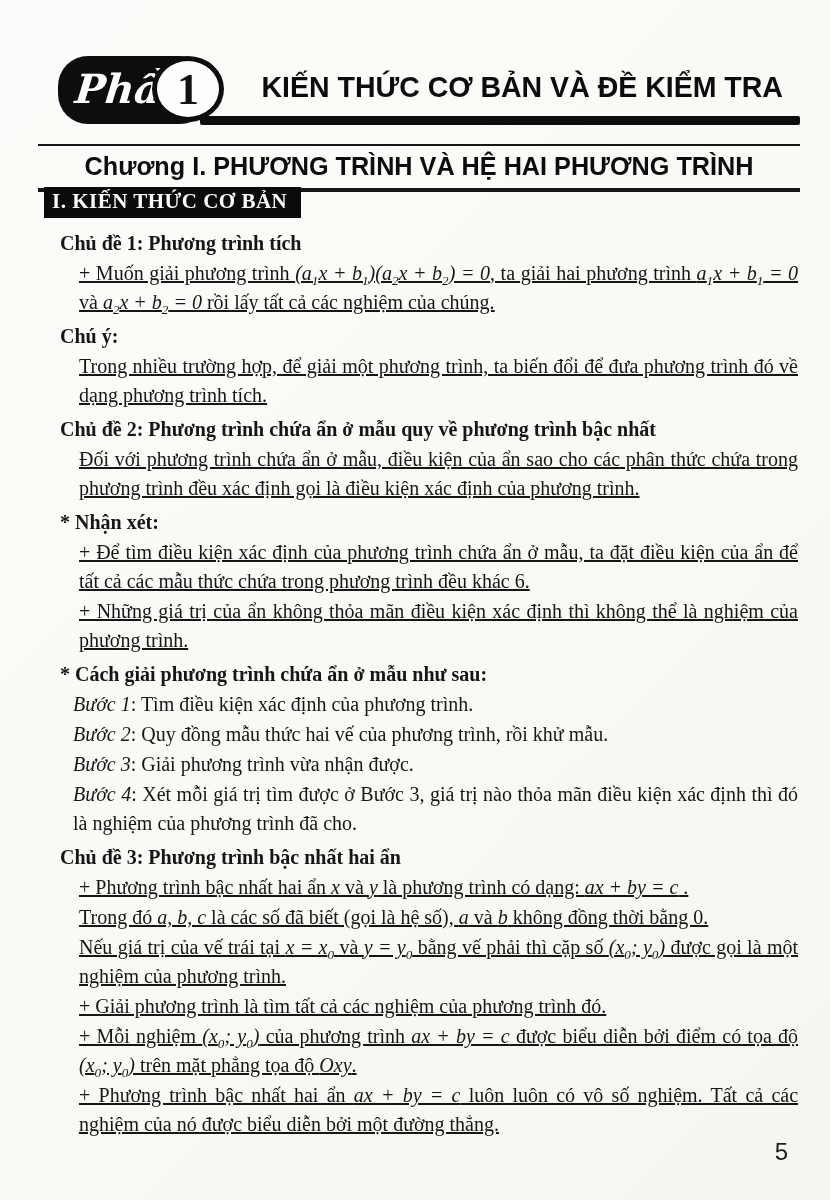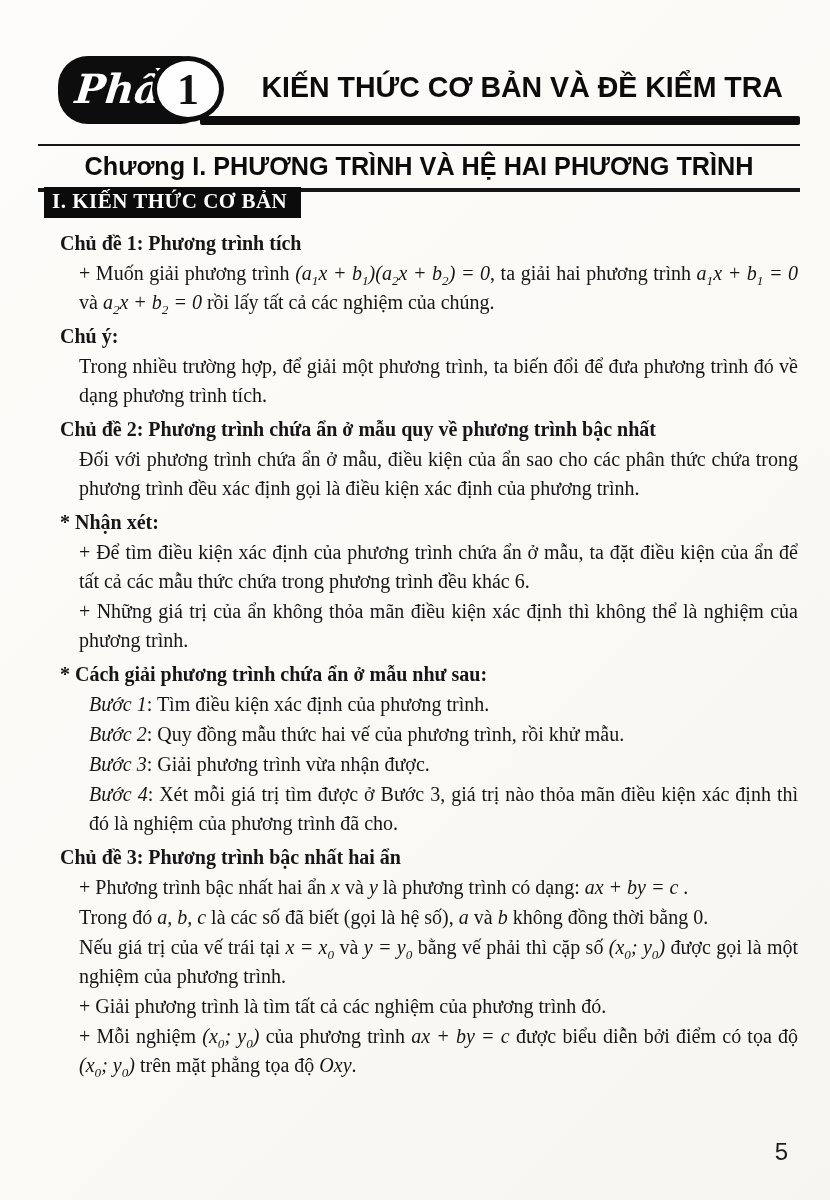--- a/index.html
+++ b/index.html
@@ -67,24 +67,24 @@
   
   #content{
     position:absolute;left:46px;top:224px;width:752px;
     font-size:20px;line-height:1.45;color:#161616;
   }
   #content p{margin:0;}
   #content .topic{
     font-weight:700;margin:5px 0 1px 14px;
   }
   #content .para{
-    margin:1px 0 1px 33px;text-align:justify;
+    margin:1px 0 1px 33px;text-align:justify;text-decoration:underline;
   }
   #content .step{
-    margin:1px 0 1px 43px;text-align:justify;
+    margin:1px 0 1px 27px;text-align:justify;
   }
   .it{font-style:italic;}
   #content sub{font-size:0.66em;line-height:0;}
   
   .page-number{
     position:absolute;right:42px;top:1138px;
     font-family:"Liberation Sans", sans-serif;
     font-size:24px;color:#1c1c1c;
   }
 </style>
@@ -124,17 +124,18 @@
       <p class="step"><span class="it">Bước 1</span><span>: Tìm điều kiện xác định của phương trình.</span></p>
       <p class="step"><span class="it">Bước 2</span><span>: Quy đồng mẫu thức hai vế của phương trình, rồi khử mẫu.</span></p>
       <p class="step"><span class="it">Bước 3</span><span>: Giải phương trình vừa nhận được.</span></p>
       <p class="step"><span class="it">Bước 4</span><span>: Xét mỗi giá trị tìm được ở Bước 3, giá trị nào thỏa mãn điều kiện xác định thì đó là nghiệm của phương trình đã cho.</span></p>
       <p class="topic"><span>Chủ đề 3: Phương trình bậc nhất hai ẩn</span></p>
       <p class="para"><span>+ Phương trình bậc nhất hai ẩn </span><span class="it">x</span><span> và </span><span class="it">y</span><span> là phương trình có dạng: </span><span class="it">ax + by = c</span><span> .</span></p>
       <p class="para"><span>Trong đó </span><span class="it">a, b, c</span><span> là các số đã biết (gọi là hệ số), </span><span class="it">a</span><span> và </span><span class="it">b</span><span> không đồng thời bằng 0.</span></p>
       <p class="para"><span>Nếu giá trị của vế trái tại </span><span class="it">x = x</span><sub class="it">0</sub><span> và </span><span class="it">y = y</span><sub class="it">0</sub><span> bằng vế phải thì cặp số </span><span class="it">(x</span><sub class="it">0</sub><span class="it">; y</span><sub class="it">0</sub><span class="it">)</span><span> được gọi là một nghiệm của phương trình.</span></p>
       <p class="para"><span>+ Giải phương trình là tìm tất cả các nghiệm của phương trình đó.</span></p>
       <p class="para"><span>+ Mỗi nghiệm </span><span class="it">(x</span><sub class="it">0</sub><span class="it">; y</span><sub class="it">0</sub><span class="it">)</span><span> của phương trình </span><span class="it">ax + by = c</span><span> được biểu diễn bởi điểm có tọa độ </span><span class="it">(x</span><sub class="it">0</sub><span class="it">; y</span><sub class="it">0</sub><span class="it">)</span><span> trên mặt phẳng tọa độ </span><span class="it">Oxy</span><span>.</span></p>
+      <p class="para"><span>+ Phương trình bậc nhất hai ẩn </span><span class="it">ax + by = c</span><span> luôn luôn có vô số nghiệm. Tất cả các nghiệm của nó được biểu diễn bởi một đường thẳng.</span></p>
     </main>
 
   <div class="page-number">5</div>
 
 </div>
 
 </body></html>

